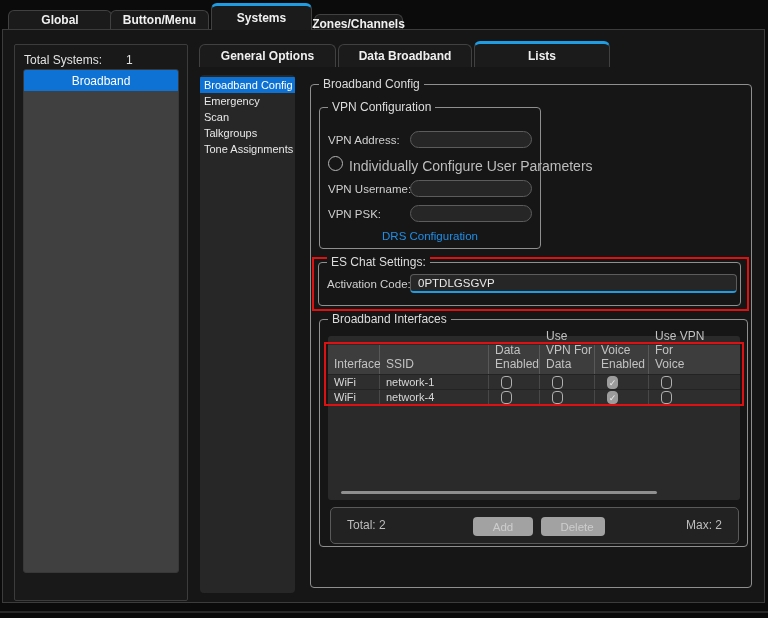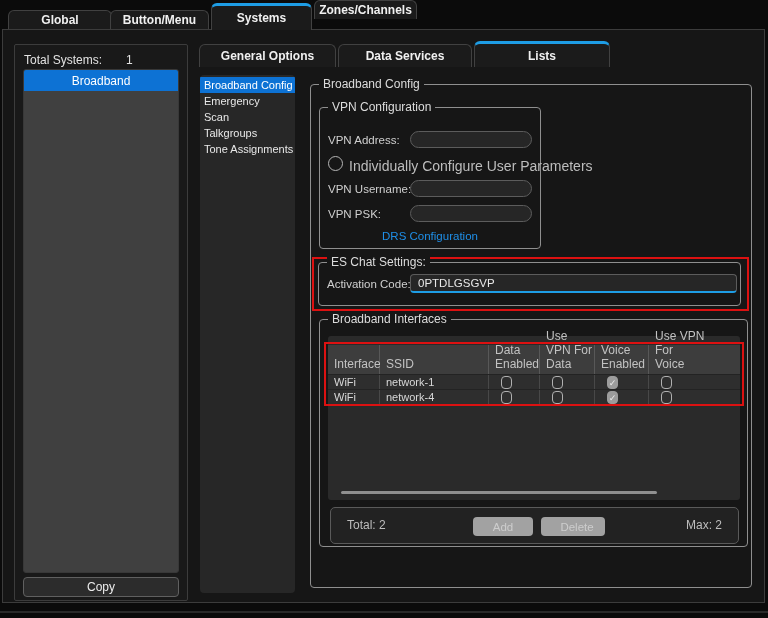--- a/index.html
+++ b/index.html
@@ -87,38 +87,37 @@
   .gray-btn { position:absolute; top:9px; height:19px; background:#a2a2a2; border:none;
     border-radius:4px; color:#cdcdcd; font-size:11.5px;
     font-family:"Liberation Sans", sans-serif; }
 </style>
 </head>
 <body>
 
 <div class="tab" style="left:8px;top:10px;width:104px;height:19px;">Global</div>
 <div class="tab" style="left:110px;top:10px;width:99px;height:19px;">Button/Menu</div>
 <div class="tab active" style="left:211px;top:3px;width:101px;height:27px;">Systems</div>
-<div class="tab" style="left:314px;top:0;width:103px;height:19px;">Zones/Channels</div>
+<div class="tab" style="left:314px;top:14px;width:89px;height:19px;">Zones/Channels</div>
 
 <div id="frame"></div>
 <div id="bottom-line"></div>
 
 <div id="left-panel">
   <div id="total-row">
     <span>Total Systems:</span>
     <span class="val">1</span>
   </div>
   <div id="system-list">
     <div class="sys-item selected">Broadband</div>
   </div>
-  <div id="copy-btn">Copy</div>
 </div>
 
 <div class="tab" style="left:199px;top:44px;width:137px;height:23px;">General Options</div>
-<div class="tab" style="left:338px;top:44px;width:134px;height:23px;">Data Services</div>
+<div class="tab" style="left:338px;top:44px;width:134px;height:23px;">Data Broadband</div>
 <div class="tab active" style="left:474px;top:41px;width:136px;height:26px;">Lists</div>
 
 <div id="nav-list">
   <div class="nav-item selected">Broadband Config</div>
   <div class="nav-item">Emergency</div>
   <div class="nav-item">Scan</div>
   <div class="nav-item">Talkgroups</div>
   <div class="nav-item">Tone Assignments</div>
 </div>
 

